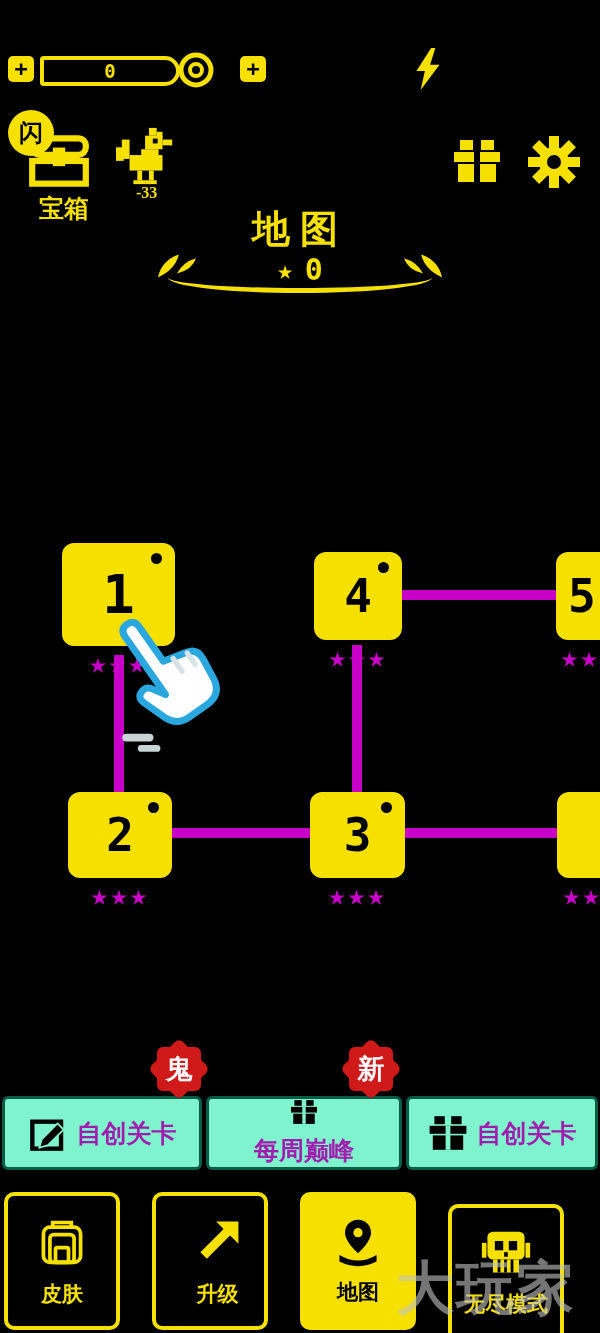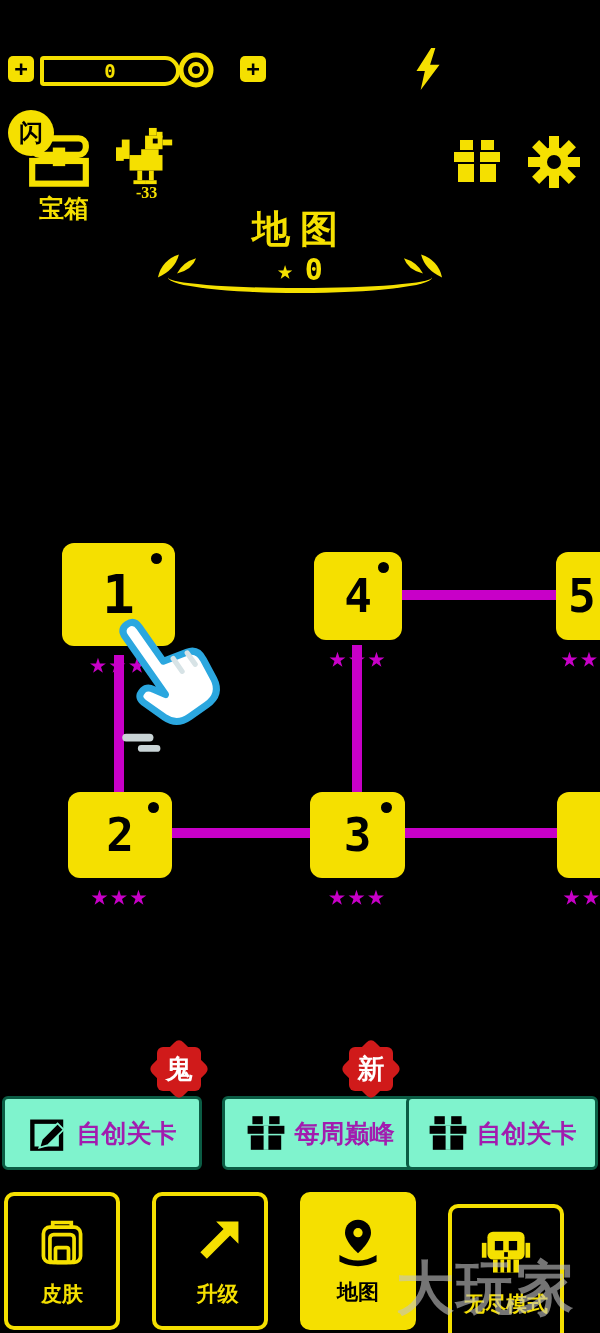--- a/index.html
+++ b/index.html
@@ -197,21 +197,21 @@
   </div>
 
   <div class="mode-btn" style="left:2px;width:200px;">
     <svg width="40" height="40" viewBox="0 0 46 46">
       <rect x="5" y="10" width="33" height="31" fill="none" stroke="#000" stroke-width="5"></rect>
       <path d="M16 30 L34 12 l7 7 L23 37 l-10 3 z" fill="#000" stroke="#7FF3CD" stroke-width="2"></path>
     </svg>
     <span>自创关卡</span>
   </div>
 
-  <div class="mode-btn" style="left:222px;width:196px;">
+  <div class="mode-btn" style="left:206px;width:196px;flex-direction:column;">
     <svg width="40" height="38" viewBox="0 0 50 46">
       <g fill="#000">
         <rect x="8" y="2" width="13" height="10"></rect>
           <rect x="29" y="2" width="13" height="10"></rect>
         <rect x="2" y="14" width="46" height="10"></rect>
           <rect x="6" y="26" width="38" height="18"></rect>
       </g>
       <rect x="22" y="14" width="6" height="30" fill="#7FF3CD"></rect>
     </svg>
     <span>每周巅峰</span>

